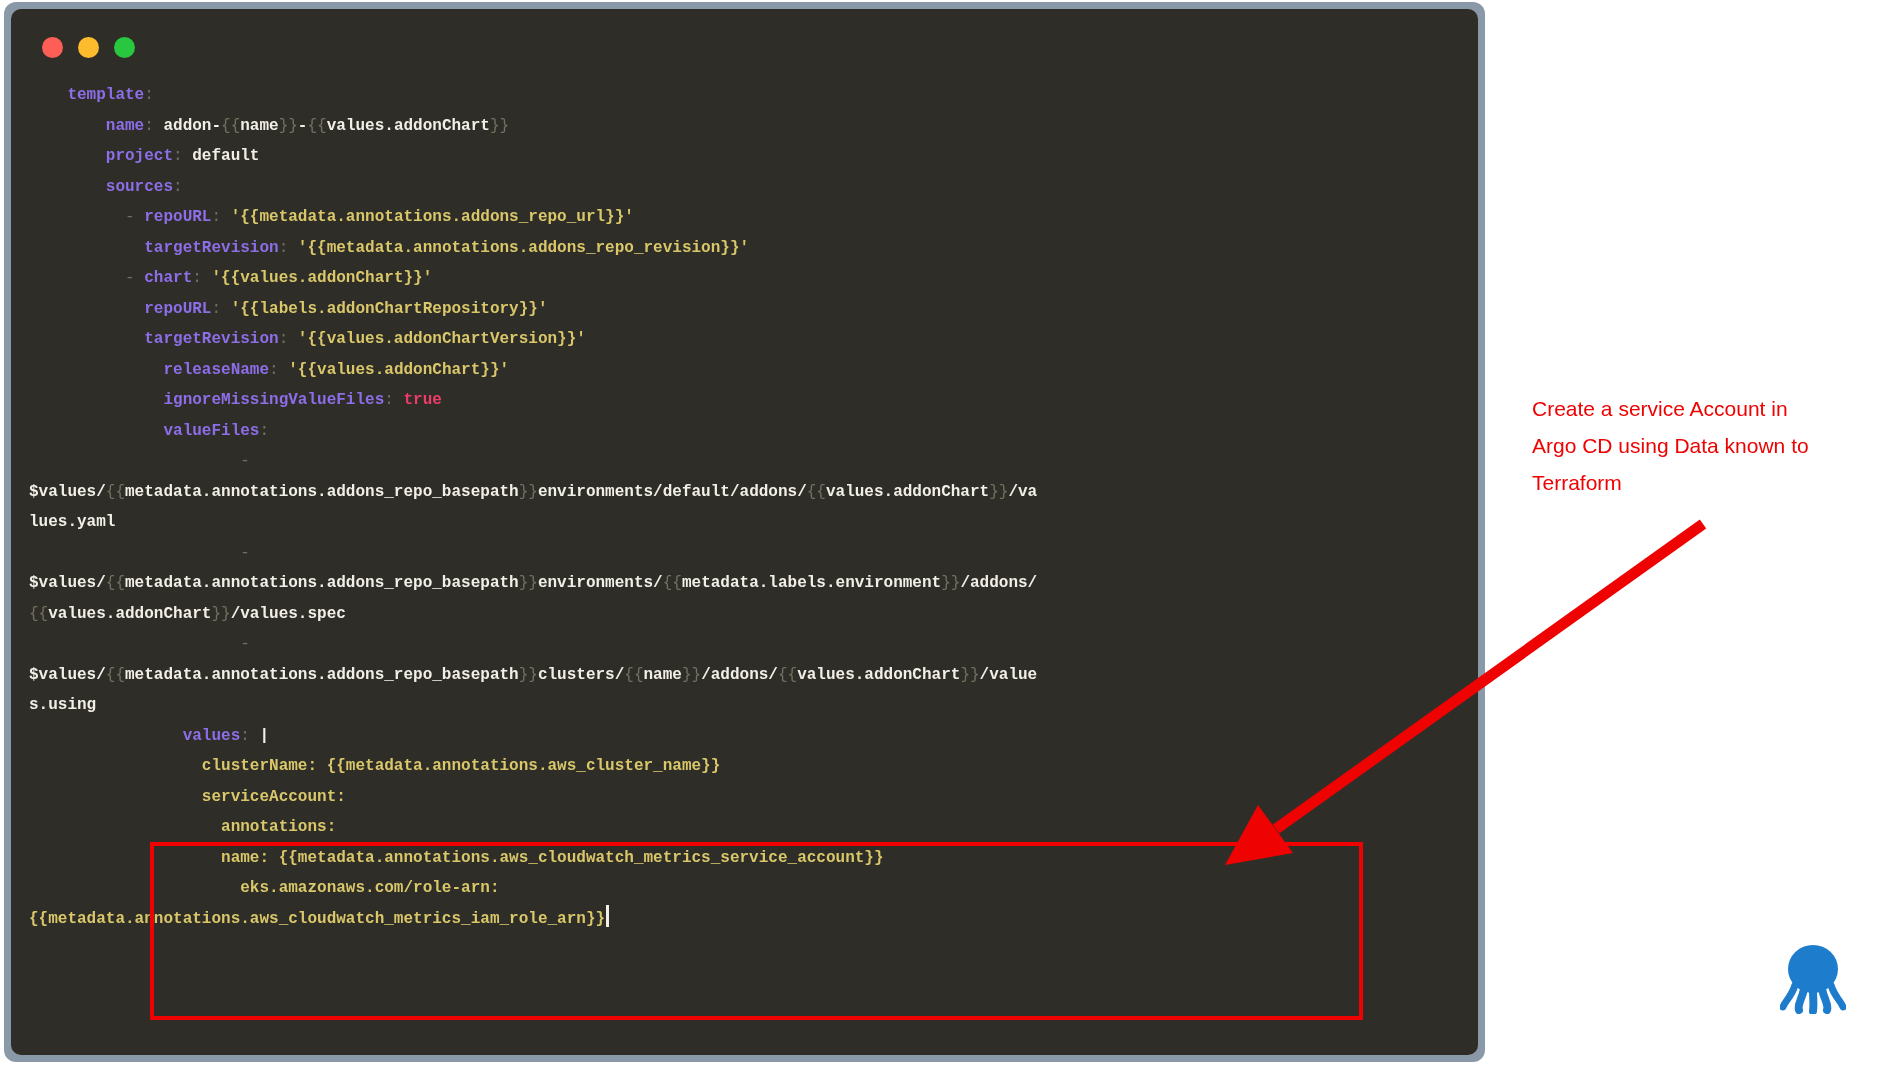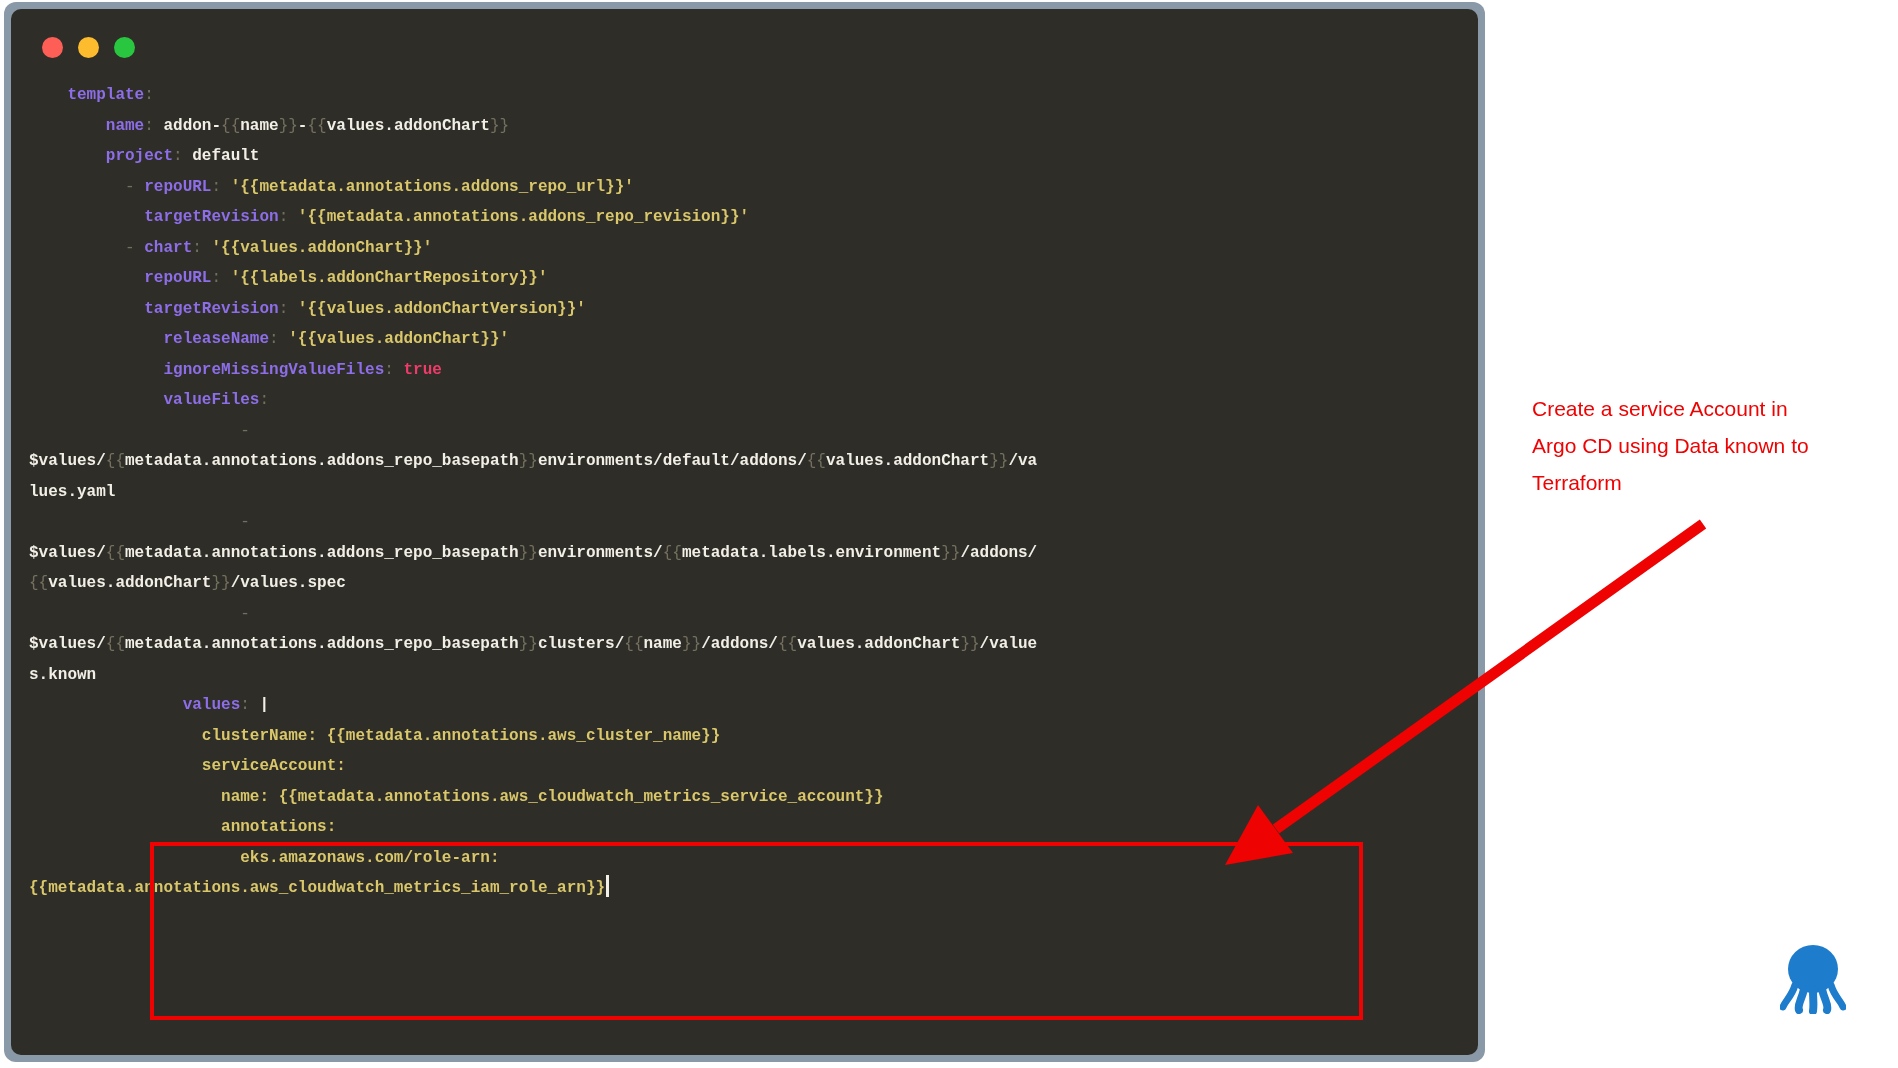--- a/index.html
+++ b/index.html
@@ -53,42 +53,43 @@
 <div class="lights">
   <button class="tl" style="background: rgb(253, 95, 87);"></button>
   <button class="tl" style="background: rgb(253, 188, 46);"></button>
   <button class="tl" style="background: rgb(41, 199, 63);"></button>
 </div>
 
 <div class="code">
     <div class="cl"><span class="k">    template</span><span class="d">:</span></div>
     <div class="cl"><span class="k">        name</span><span class="d">:</span><span class="w"> addon-</span><span class="d">{{</span><span class="w">name</span><span class="d">}}</span><span class="w">-</span><span class="d">{{</span><span class="w">values.addonChart</span><span class="d">}}</span></div>
     <div class="cl"><span class="k">        project</span><span class="d">:</span><span class="w"> default</span></div>
+    <div class="cl"><span class="k">        sources</span><span class="d">:</span></div>
     <div class="cl"><span class="d">          - </span><span class="k">repoURL</span><span class="d">:</span><span class="s"> '{{metadata.annotations.addons_repo_url}}'</span></div>
     <div class="cl"><span class="k">            targetRevision</span><span class="d">:</span><span class="s"> '{{metadata.annotations.addons_repo_revision}}'</span></div>
     <div class="cl"><span class="d">          - </span><span class="k">chart</span><span class="d">:</span><span class="s"> '{{values.addonChart}}'</span></div>
     <div class="cl"><span class="k">            repoURL</span><span class="d">:</span><span class="s"> '{{labels.addonChartRepository}}'</span></div>
     <div class="cl"><span class="k">            targetRevision</span><span class="d">:</span><span class="s"> '{{values.addonChartVersion}}'</span></div>
     <div class="cl"><span class="k">              releaseName</span><span class="d">:</span><span class="s"> '{{values.addonChart}}'</span></div>
     <div class="cl"><span class="k">              ignoreMissingValueFiles</span><span class="d">:</span><span class="b"> true</span></div>
     <div class="cl"><span class="k">              valueFiles</span><span class="d">:</span></div>
     <div class="cl"><span class="d">                      -</span></div>
     <div class="cl"><span class="w">$values/</span><span class="d">{{</span><span class="w">metadata.annotations.addons_repo_basepath</span><span class="d">}}</span><span class="w">environments/default/addons/</span><span class="d">{{</span><span class="w">values.addonChart</span><span class="d">}}</span><span class="w">/va</span></div>
     <div class="cl"><span class="w">lues.yaml</span></div>
     <div class="cl"><span class="d">                      -</span></div>
     <div class="cl"><span class="w">$values/</span><span class="d">{{</span><span class="w">metadata.annotations.addons_repo_basepath</span><span class="d">}}</span><span class="w">environments/</span><span class="d">{{</span><span class="w">metadata.labels.environment</span><span class="d">}}</span><span class="w">/addons/</span></div>
     <div class="cl"><span class="d">{{</span><span class="w">values.addonChart</span><span class="d">}}</span><span class="w">/values.spec</span></div>
     <div class="cl"><span class="d">                      -</span></div>
     <div class="cl"><span class="w">$values/</span><span class="d">{{</span><span class="w">metadata.annotations.addons_repo_basepath</span><span class="d">}}</span><span class="w">clusters/</span><span class="d">{{</span><span class="w">name</span><span class="d">}}</span><span class="w">/addons/</span><span class="d">{{</span><span class="w">values.addonChart</span><span class="d">}}</span><span class="w">/value</span></div>
-    <div class="cl"><span class="w">s.known</span></div>
+    <div class="cl"><span class="w">s.using</span></div>
     <div class="cl"><span class="k">                values</span><span class="d">:</span><span class="w"> |</span></div>
     <div class="cl"><span class="s">                  clusterName: {{metadata.annotations.aws_cluster_name}}</span></div>
     <div class="cl"><span class="s">                  serviceAccount:</span></div>
+    <div class="cl"><span class="s">                    annotations:</span></div>
     <div class="cl"><span class="s">                    name: {{metadata.annotations.aws_cloudwatch_metrics_service_account}}</span></div>
-    <div class="cl"><span class="s">                    annotations:</span></div>
     <div class="cl"><span class="s">                      eks.amazonaws.com/role-arn:</span></div>
     <div class="cl"><span class="s">{{metadata.annotations.aws_cloudwatch_metrics_iam_role_arn}}</span><span class="c"></span></div>
   </div>
 
 <div class="redbox"></div>
 
 <div class="note">Create a service Account in Argo CD using Data known to Terraform</div>
 
 <svg class="arrow-layer" viewBox="0 0 1898 1068">
   <line x1="1703" y1="524" x2="1276" y2="829" stroke="#ee0202" stroke-width="11"></line>

